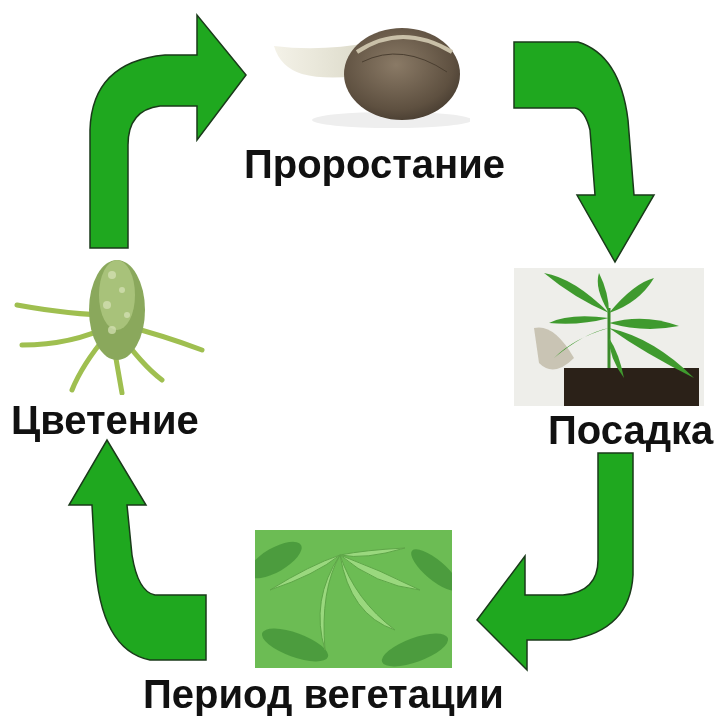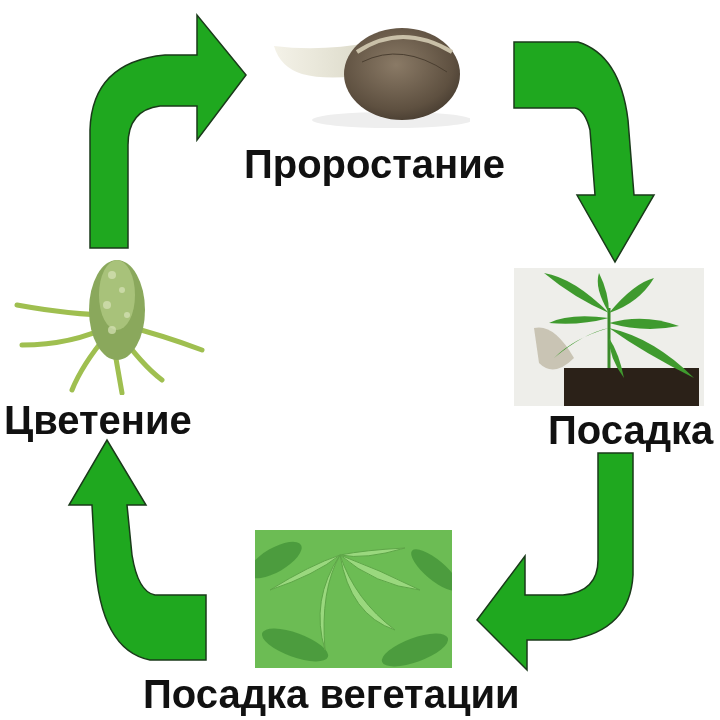--- a/index.html
+++ b/index.html
@@ -74,21 +74,21 @@
     </g>
     <g fill="#9ad87e" stroke="#5ea548" stroke-width="1">
       <path d="M85 25 Q60 45 15 60 Q55 35 85 25 Z"></path>
       <path d="M85 25 Q65 60 70 120 Q55 70 85 25 Z"></path>
       <path d="M85 25 Q100 70 140 100 Q95 85 85 25 Z"></path>
       <path d="M85 25 Q125 40 165 60 Q120 55 85 25 Z"></path>
       <path d="M85 25 Q110 20 150 18 Q110 30 85 25 Z"></path>
     </g>
   </svg>
 </div>
-<div class="label" style="left:143px; top:672px;">Посадка вегетации</div>
+<div class="label" style="left:143px; top:672px;">Период вегетации</div>
 
 <div class="photo" style="left:12px; top:255px; width:195px; height:140px;">
   <svg width="195" height="140" viewBox="0 0 195 140">
     <g stroke="#9fbf50" stroke-width="5" fill="none" stroke-linecap="round">
       <path d="M100 60 Q60 60 5 50"></path>
       <path d="M100 70 Q60 90 10 90"></path>
       <path d="M110 70 Q150 80 190 95"></path>
       <path d="M105 75 Q130 110 150 125"></path>
       <path d="M95 80 Q70 110 60 135"></path>
       <path d="M100 80 Q105 110 110 138"></path>
@@ -97,13 +97,13 @@
     <ellipse cx="105" cy="40" rx="18" ry="35" fill="#a8c27a"></ellipse>
     <g fill="#d8e3b8" opacity="0.7">
       <circle cx="100" cy="20" r="4"></circle>
         <circle cx="110" cy="35" r="3"></circle>
         <circle cx="95" cy="50" r="4"></circle>
       <circle cx="115" cy="60" r="3"></circle>
         <circle cx="100" cy="75" r="4"></circle>
     </g>
   </svg>
 </div>
-<div class="label" style="left:4px; top:398px;">Цветение</div>
+<div class="label" style="left:11px; top:398px;">Цветение</div>
 
 </body></html>

